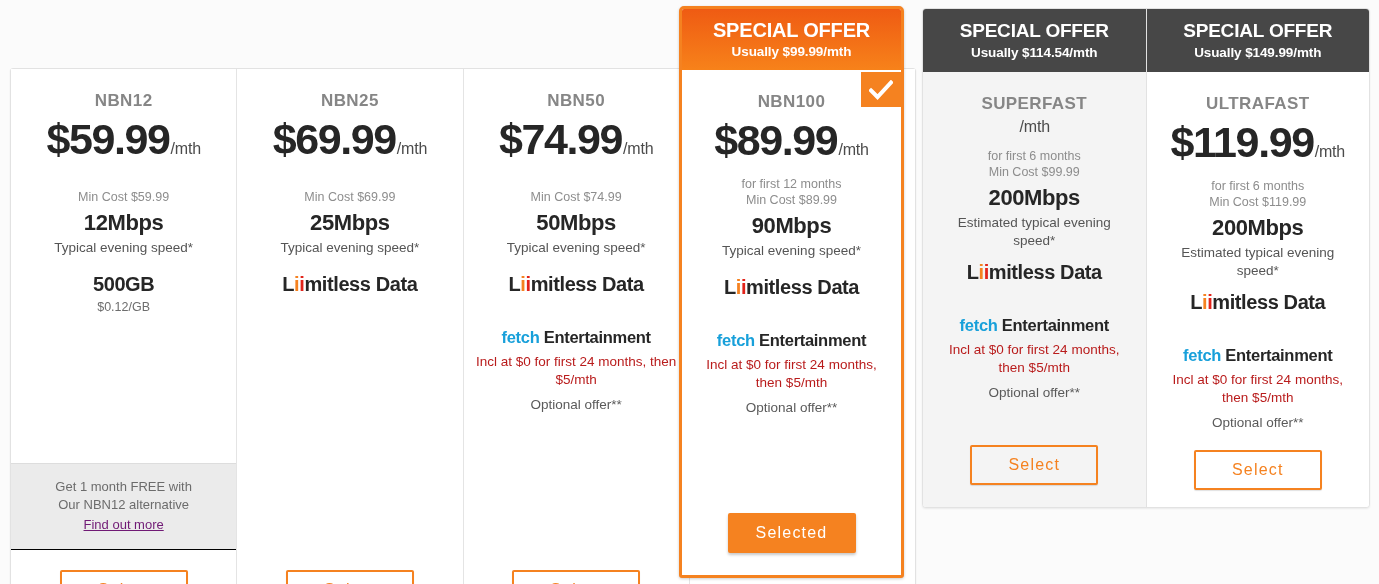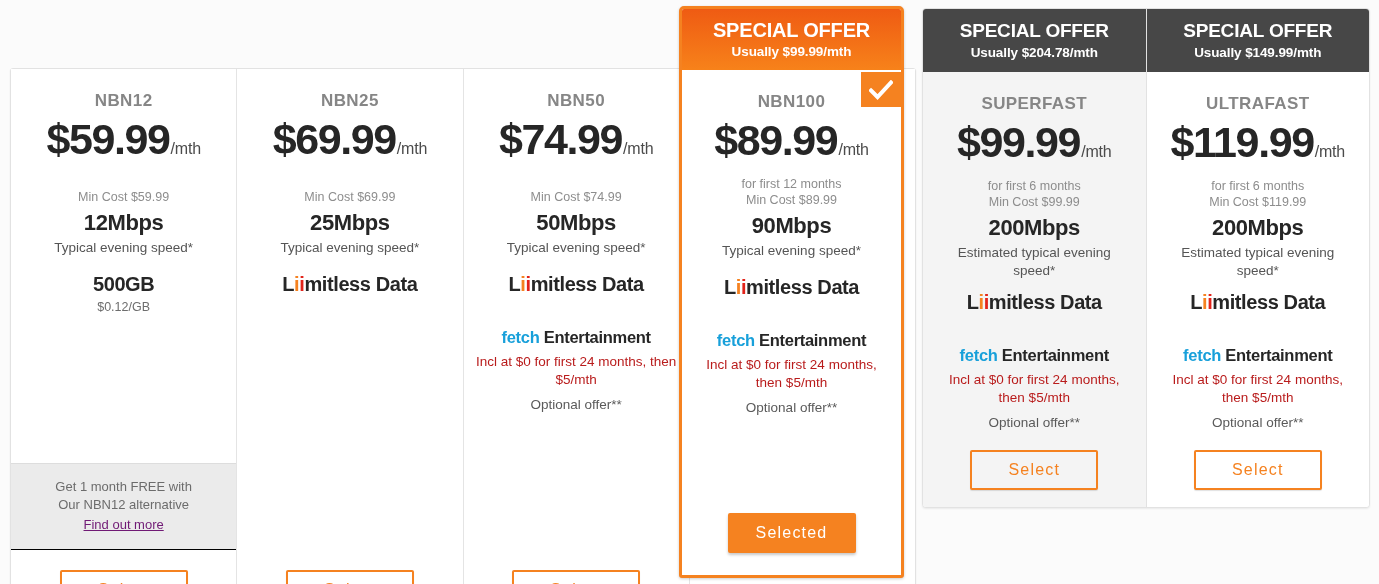--- a/index.html
+++ b/index.html
@@ -413,26 +413,25 @@
         <button class="btn-selected">Selected</button>
       </div>
     </div>
   </div>
 
   <div class="group" id="group-right">
 
     <div class="rplan shaded">
       <div class="dark-banner">
         <div class="t1">SPECIAL OFFER</div>
-        <div class="t2">Usually $204.78/mth</div>
+        <div class="t2">Usually $114.54/mth</div>
       </div>
       <div class="rbody">
         <div class="plan-name">SUPERFAST</div>
         <div class="price-row">
-          <span class="price">$99.99</span>
           <span class="price-suffix">/mth</span>
         </div>
         <div style="height:8px"></div>
         <div class="term-note">for first 6 months</div>
         <div class="min-cost">Min Cost $99.99</div>
         <div class="speed">200Mbps</div>
         <div class="speed-label two-line">Estimated typical evening speed*</div>
         <div class="data-line"><span>L</span><span class="i-orange">i</span><span class="i-red">i</span><span>mitless Data</span></div>
 
         <div class="fetch-row"><span class="fetch-word">fetch</span> <span>Entertainment</span></div>

